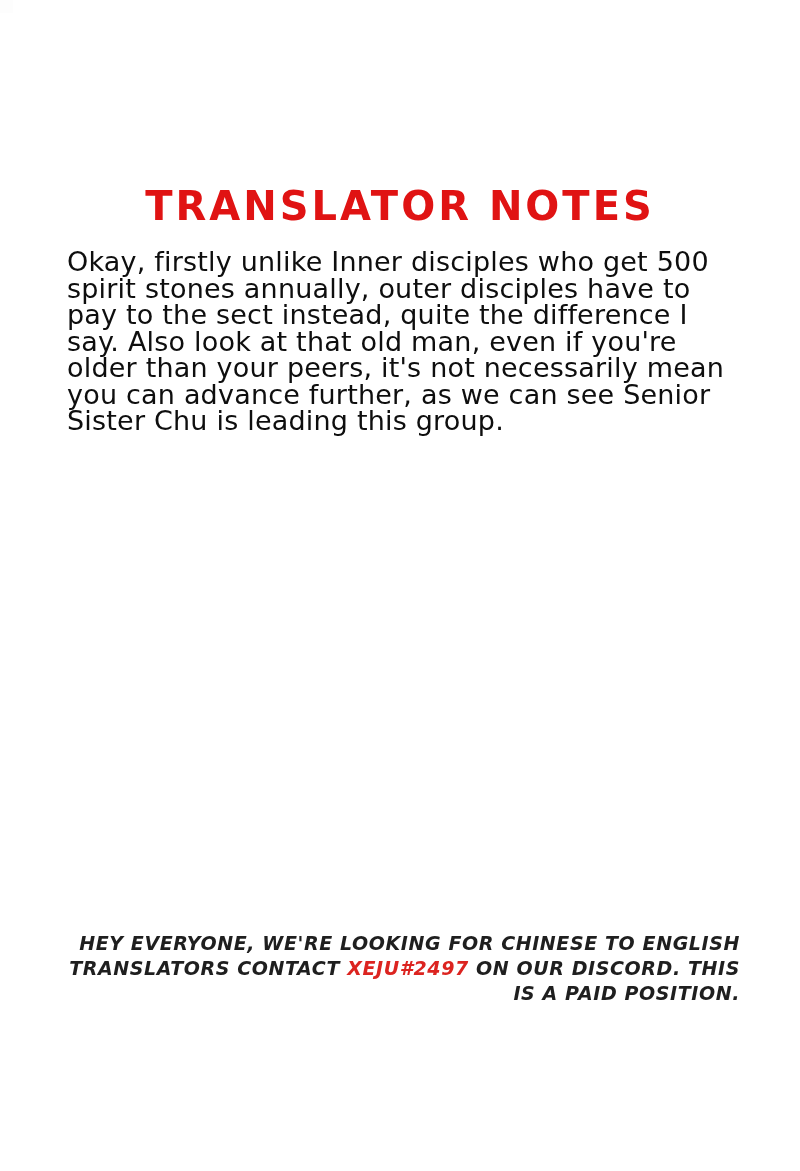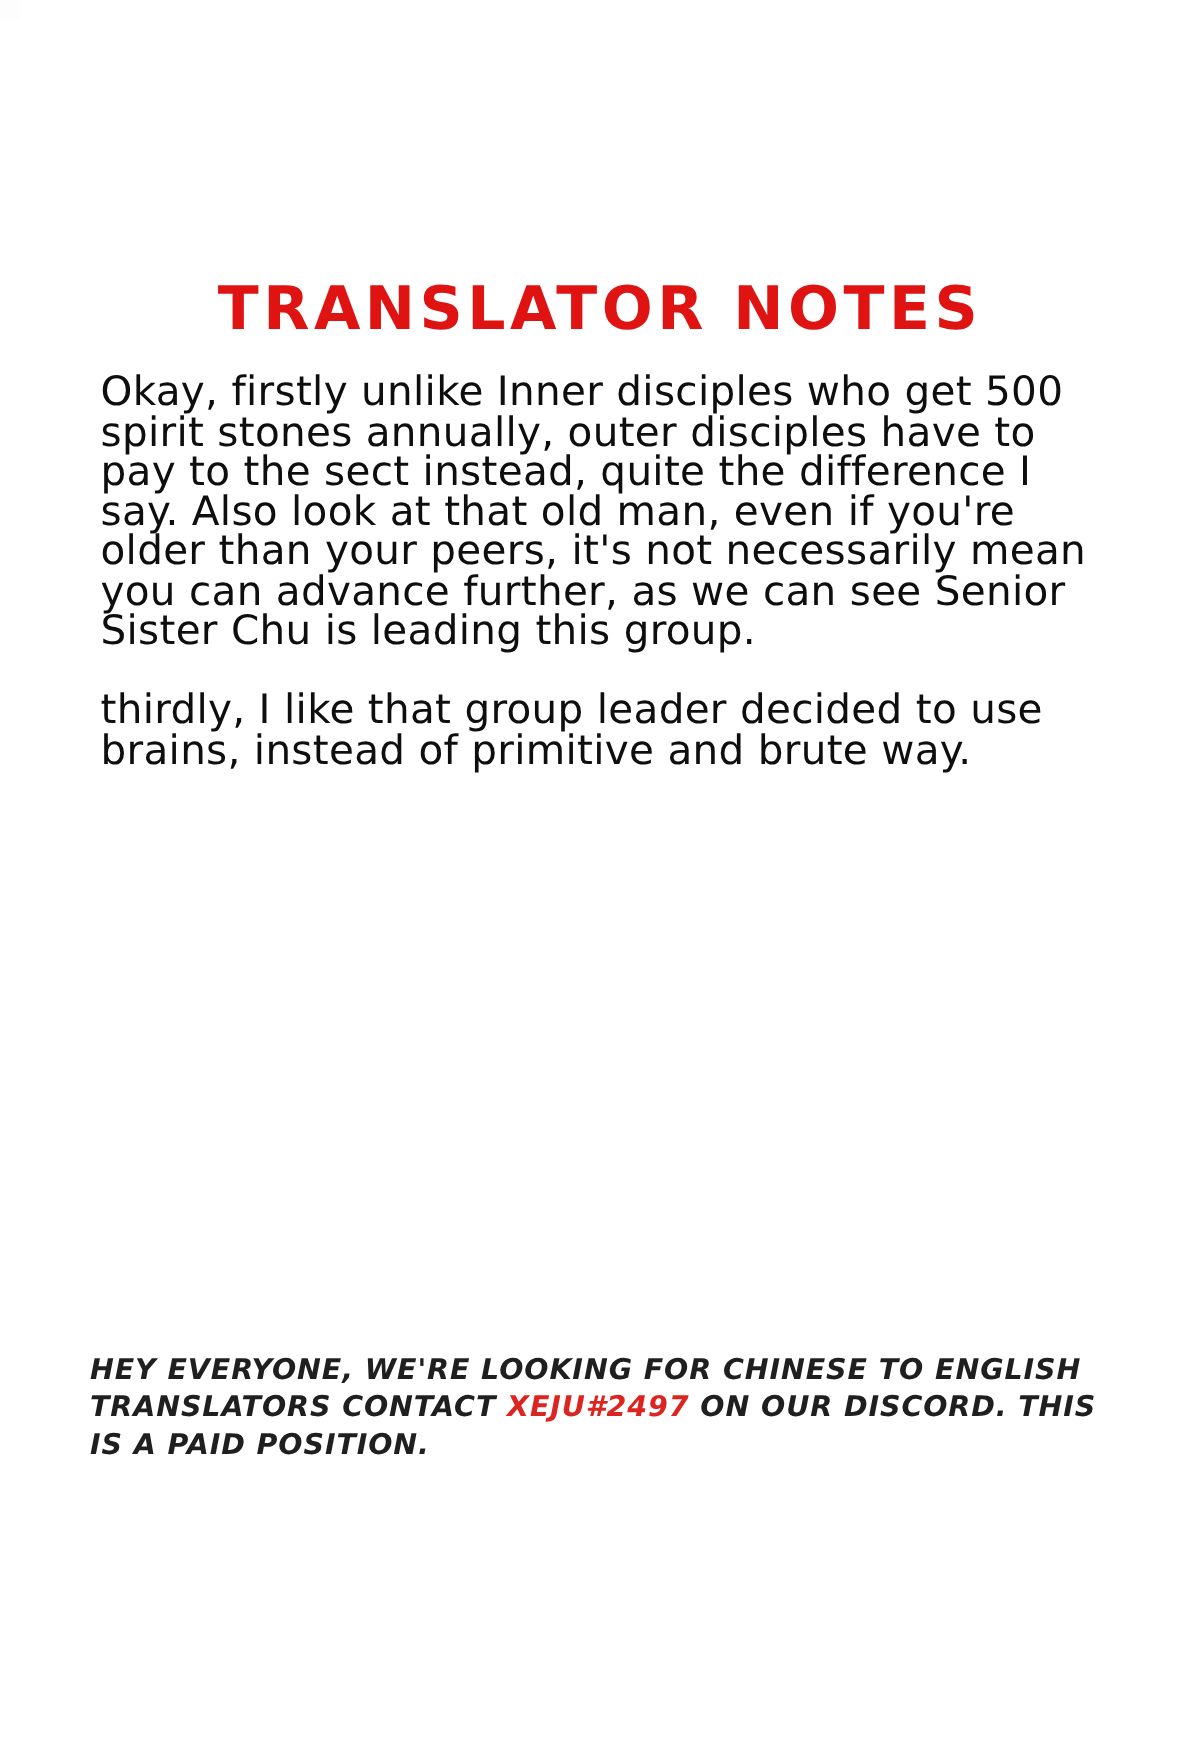--- a/index.html
+++ b/index.html
@@ -46,23 +46,23 @@
     font-size: 27px;
     line-height: 26.5px;
     letter-spacing: 0.2px;
   }
   .notes-body p {
     margin: 0 0 26.5px 0;
   }
   .recruitment-note {
     position: absolute;
     left: 60px;
-    top: 901px;
+    top: 931px;
     width: 680px;
-    text-align: left;
+    text-align: right;
     font-style: italic;
     font-weight: bold;
     font-size: 19px;
     line-height: 25px;
     letter-spacing: 0.6px;
     color: #1f1f1f;
     text-transform: uppercase;
   }
   .discord-handle {
     color: #dc2420;
@@ -72,20 +72,19 @@
 <body>
 
 <div class="page">
 
   <div class="corner-artifact"></div>
 
   <h1 class="page-title">TRANSLATOR NOTES</h1>
 
   <div class="notes-body">
     <p>Okay, firstly unlike Inner disciples who get 500 spirit stones annually, outer disciples have to pay to the sect instead, quite the difference I say. Also look at that old man, even if you're older than your peers, it's not necessarily mean you can advance further, as we can see Senior Sister Chu is leading this group.</p>
-    <p>thirdly, I like that group leader decided to use brains, instead of primitive and brute way.</p>
   </div>
 
   <div class="recruitment-note">
     <span>Hey everyone, we're looking for Chinese to English translators contact </span><span class="discord-handle">XEJU#2497</span><span> on our discord. This is a paid position.</span>
   </div>
 
 </div>
 
 </body></html>

